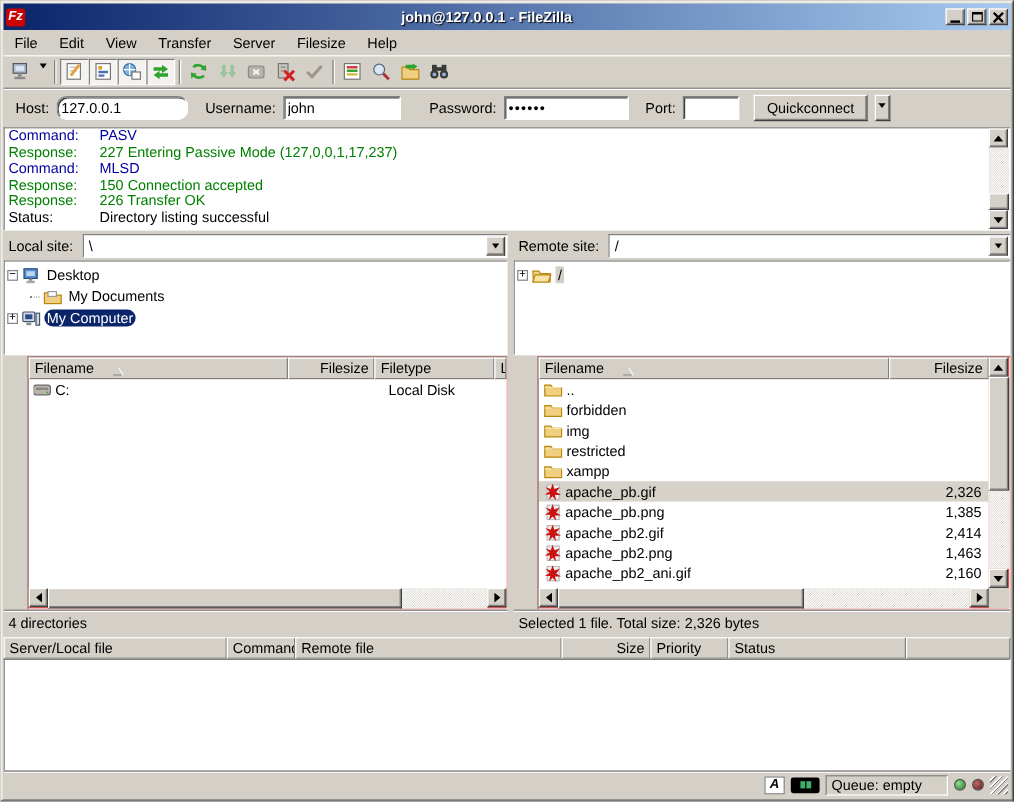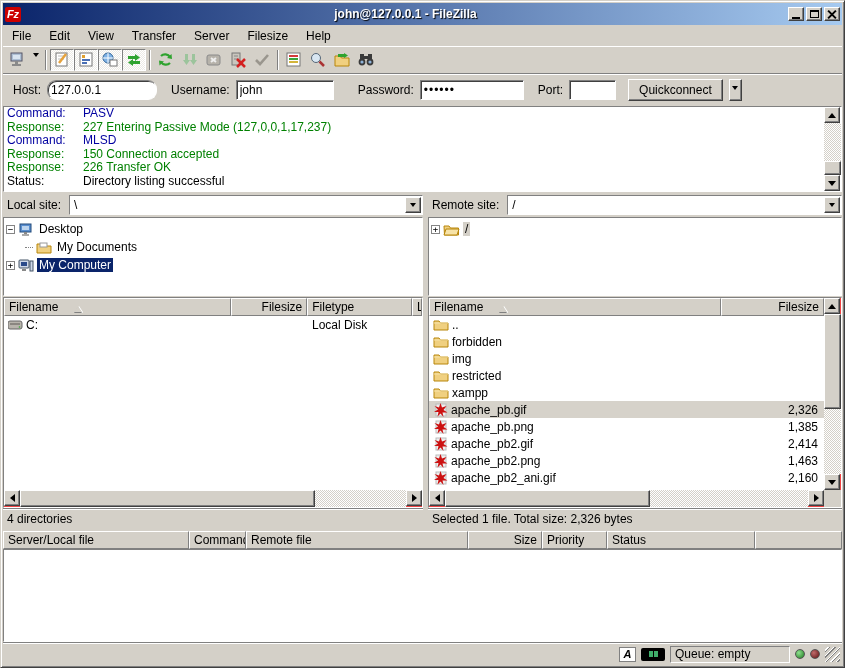--- a/index.html
+++ b/index.html
@@ -69,26 +69,26 @@
   .sitebar{height:22px;flex:none;display:flex;align-items:center;font-size:12px;gap:4px;}
   .sitebar .lbl{padding:0 4px;white-space:nowrap;}
   .combobox{flex:1;height:20px;display:flex;background:#fff;align-items:center;}
   .combo-text{flex:1;padding-left:4px;font-size:12px;overflow:hidden;}
   .combo-btn{width:16px;height:16px;margin-right:1px;display:flex;align-items:center;justify-content:center;}
   .tree{height:79px;flex:none;background:#fff;font-size:12px;padding:2px;overflow:hidden;margin-top:1px;}
   .tree-row{display:flex;align-items:center;height:18px;gap:3px;}
   .expander{width:9px;height:9px;flex:none;border:1px solid #848484;background:#fff;
     font-size:9px;line-height:7px;text-align:center;color:#000;font-family:"DejaVu Sans Mono",monospace;}
   .tree-label{padding:0 2px;white-space:nowrap;}
-  .tree-label.selected{background:#0a246a;color:#fff;}
+  .tree-label.selected{background:#0a246a;color:#fff;border-radius:7px;}
   .tree-label.focused{background:#d4d0c8;}
   .indent{width:16px;flex:none;}
   .stub{width:8px;border-top:1px dotted #808080;flex:none;}
   
-  .listwrap{flex:1;display:flex;min-height:0;margin-top:1px;background:#ef4444;}
+  .listwrap{flex:1;display:flex;min-height:0;margin-top:1px;background:#ef4444;margin-left:20px;}
   .listmain{flex:1;display:flex;flex-direction:column;min-width:0;}
   .listheader{height:18px;flex:none;display:flex;background:#d4d0c8;font-size:12px;}
   .hcell{display:flex;align-items:center;padding:0 4px;overflow:hidden;white-space:nowrap;}
   .hcell.r{justify-content:flex-end;}
   .sort-asc{width:0;height:0;border:4px solid transparent;border-bottom:6px solid #d4d0c8;margin-left:16px;
     filter:drop-shadow(0 1px 0 #808080) drop-shadow(1px 0 0 #fff);}
   .listbody{flex:1;background:#fff;font-size:12px;overflow:hidden;}
   .frow{display:flex;align-items:center;height:17px;}
   .frow.selected{background:#d6d2ca;}
   .fcell{display:flex;align-items:center;gap:3px;padding:0 4px;overflow:hidden;white-space:nowrap;}
@@ -103,21 +103,21 @@
   .tab{height:19px;padding:0 10px;font-size:12px;display:flex;align-items:center;background:#c8c4bc;
     border:1px solid;border-color:#fff #808080 #808080 #fff;border-bottom:none;border-radius:3px 3px 0 0;}
   .tab.active{height:23px;background:#f2f0ea;font-weight:bold;border-color:#fff #404040 transparent #fff;}
   
   #statusbar{height:23px;flex:none;display:flex;align-items:center;justify-content:flex-end;gap:5px;
     border-top:1px solid #808080;box-shadow:inset 0 1px 0 #fff;padding:0 2px;}
   #ascii-ind{width:17px;height:15px;background:#fff;border:1px solid #808080;font-size:11px;
     font-weight:bold;display:flex;align-items:center;justify-content:center;font-style:italic;}
   #speed-badge{width:24px;height:13px;background:#000;border-radius:2px;display:flex;align-items:center;justify-content:center;gap:1px;}
   #speed-badge i{display:block;width:4px;height:6px;background:#3fae6a;}
-  #queue-status-box{height:17px;width:120px;display:flex;align-items:center;padding-left:4px;font-size:12px;background:#d4d0c8;}
+  #queue-status-box{height:17px;width:102px;display:flex;align-items:center;padding-left:4px;font-size:12px;background:#d4d0c8;}
   .led{width:10px;height:10px;border-radius:50%;border:1px solid #555;}
   .led-green{background:radial-gradient(circle at 35% 35%,#8fe08f,#1f7a1f);}
   .led-red{background:radial-gradient(circle at 35% 35%,#c06a6a,#5e1414);}
   #grip{width:15px;height:15px;background:repeating-linear-gradient(135deg,transparent 0 2px,#fff 2px 3px,#808080 3px 4px);}
   svg{display:block;}
 </style>
 </head>
 <body>
 
 <div id="window">

